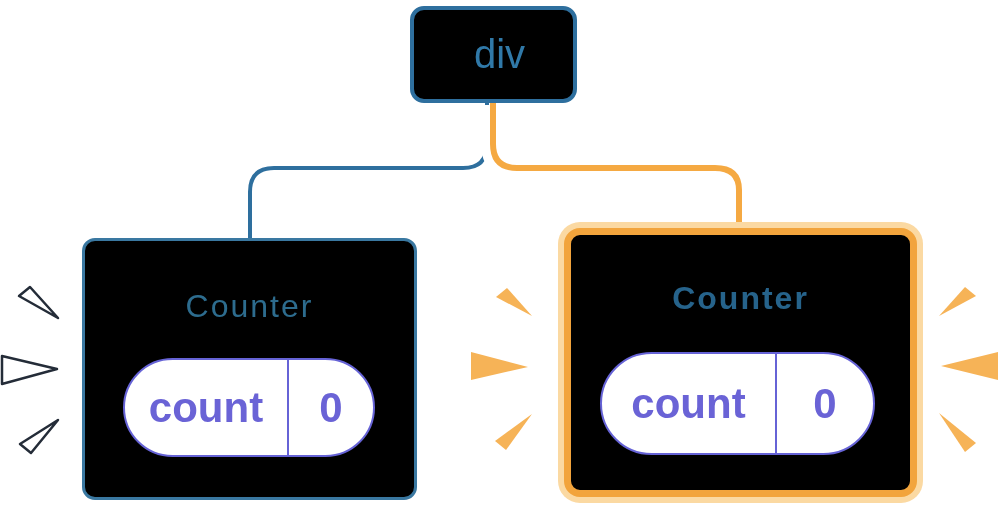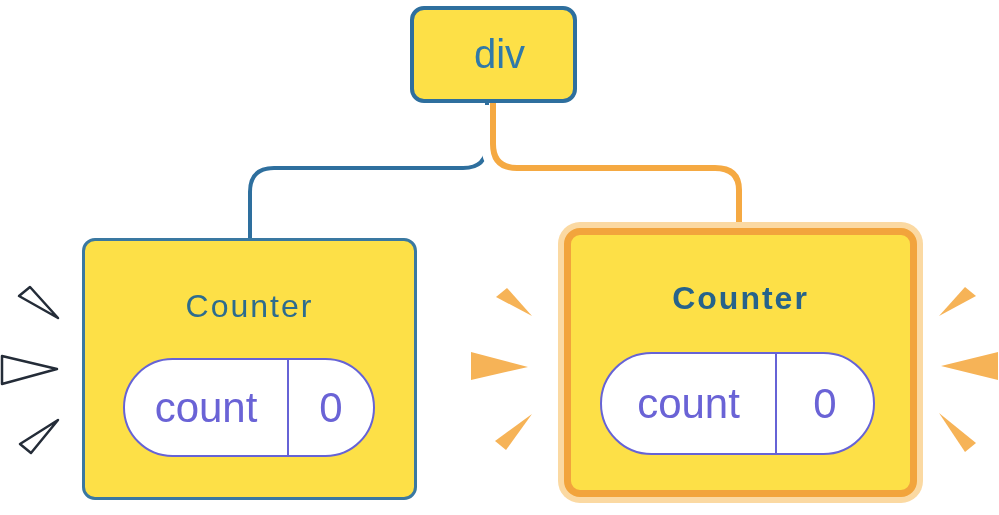--- a/index.html
+++ b/index.html
@@ -8,21 +8,21 @@
     width:999px;height:515px;
     background:#ffffff;
     font-family:"Liberation Sans", sans-serif;
     overflow:hidden;
   }
   .layer{position:absolute;left:0;top:0;}
 
   
   .node{
     position:absolute;
-    background:#fde047;
+    background:#000000;
     box-sizing:border-box;
     padding-left:12px;
   }
   .root-node{
     left:410px;top:6px;width:167px;height:97px;
     border:4px solid var(--blue_line);
     border-radius:14px;
     display:flex;align-items:center;justify-content:center;
     font-size:40px;color:var(--node_text_blue);
   }
@@ -48,20 +48,21 @@
   .counter-left .card-title{top:45px;color:var(--title_blue);font-weight:500;}
   .counter-right .card-title{top:43px;color:var(--title_blue_bold);font-weight:700;}
 
   
   .state-pill{
     position:absolute;
     box-sizing:border-box;
     border:2px solid var(--violet);
     display:flex;
     background:#ffffff;
+    font-weight:bold;
   }
   .counter-left .state-pill{left:38px;top:117px;width:252px;height:99px;border-radius:50px;}
   .counter-right .state-pill{left:29px;top:117px;width:275px;height:103px;border-radius:52px;}
   .pill-key{
     display:flex;align-items:center;justify-content:center;
     border-right:2px solid var(--violet);
     color:var(--violet_text);font-size:42px;
     box-sizing:border-box;
   }
   .pill-value{

